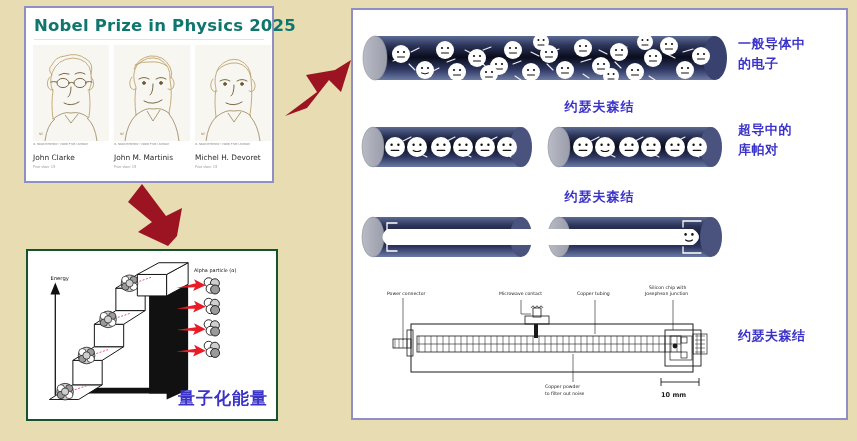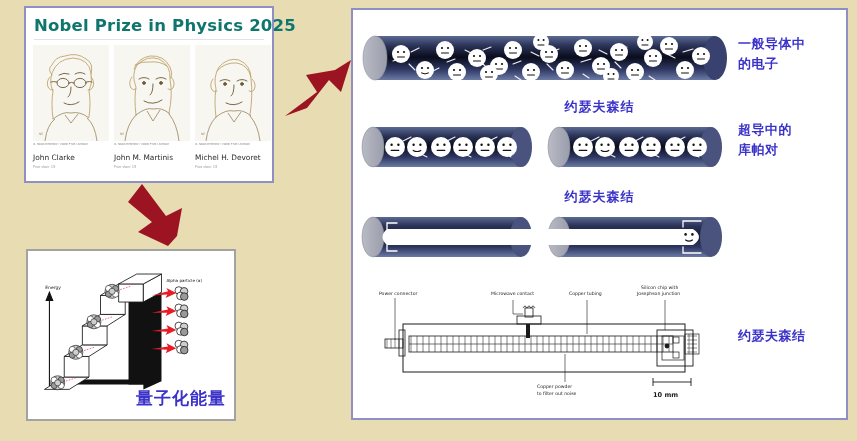--- a/index.html
+++ b/index.html
@@ -79,24 +79,24 @@
     font-size: 3.2px;
     color: #9a9a9a;
     margin-top: 2.5px;
   }
 
   
   .energy-panel {
     position: absolute;
     left: 26px;
     top: 249px;
-    width: 210px;
+    width: 252px;
     height: 172px;
     background: #ffffff;
-    border: 2px solid #a3a3a3;
+    border: 2px solid #14532d;
   }
   .energy-panel svg { display: block; width: 100%; height: 100%; }
   .energy-cn {
     position: absolute;
     right: 8px;
     bottom: 9px;
     font-size: 17px;
     font-weight: bold;
     color: #3b33c9;
     font-family: "DejaVu Sans", sans-serif;
@@ -150,21 +150,21 @@
     line-height: 1.55;
     letter-spacing: 0.5px;
     white-space: pre-line;
   }
   .label-1 { left: 385px; top: 24px; }
   .label-2 { left: 385px; top: 110px; }
   .label-3 { left: 385px; top: 192px; }
   .label-3b { left: 385px; top: 236px; }
   .label-4 { left: 385px; top: 316px; }
 
-  .apparatus { position: absolute; left: 12px; top: 268px; width: 368px; height: 128px; }
+  .apparatus { position: absolute; left: 20px; top: 268px; width: 368px; height: 128px; }
   .apparatus svg { display: block; width: 100%; height: 100%; }
 </style>
 </head>
 <body>
 
 <div class="slide">
 
   <div class="nobel-panel">
     <div class="nobel-title">Nobel Prize in Physics 2025</div>
     <div class="nobel-rule"></div>

